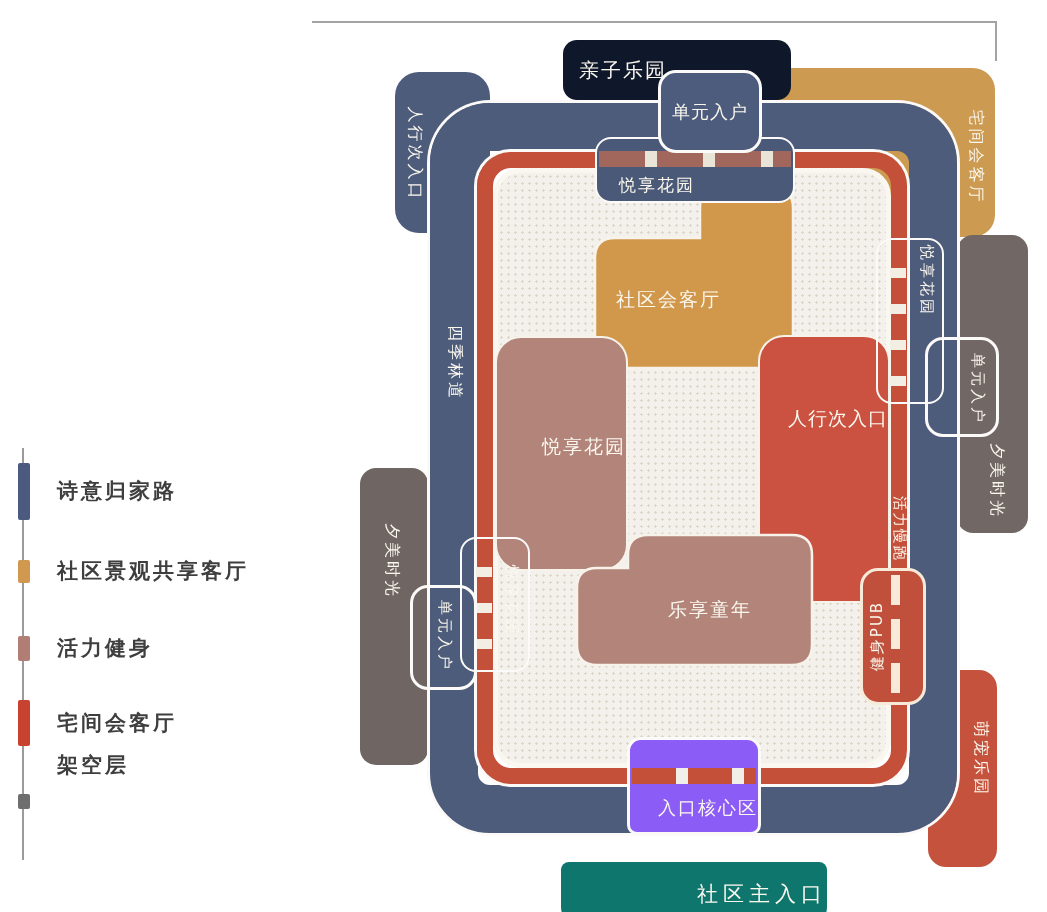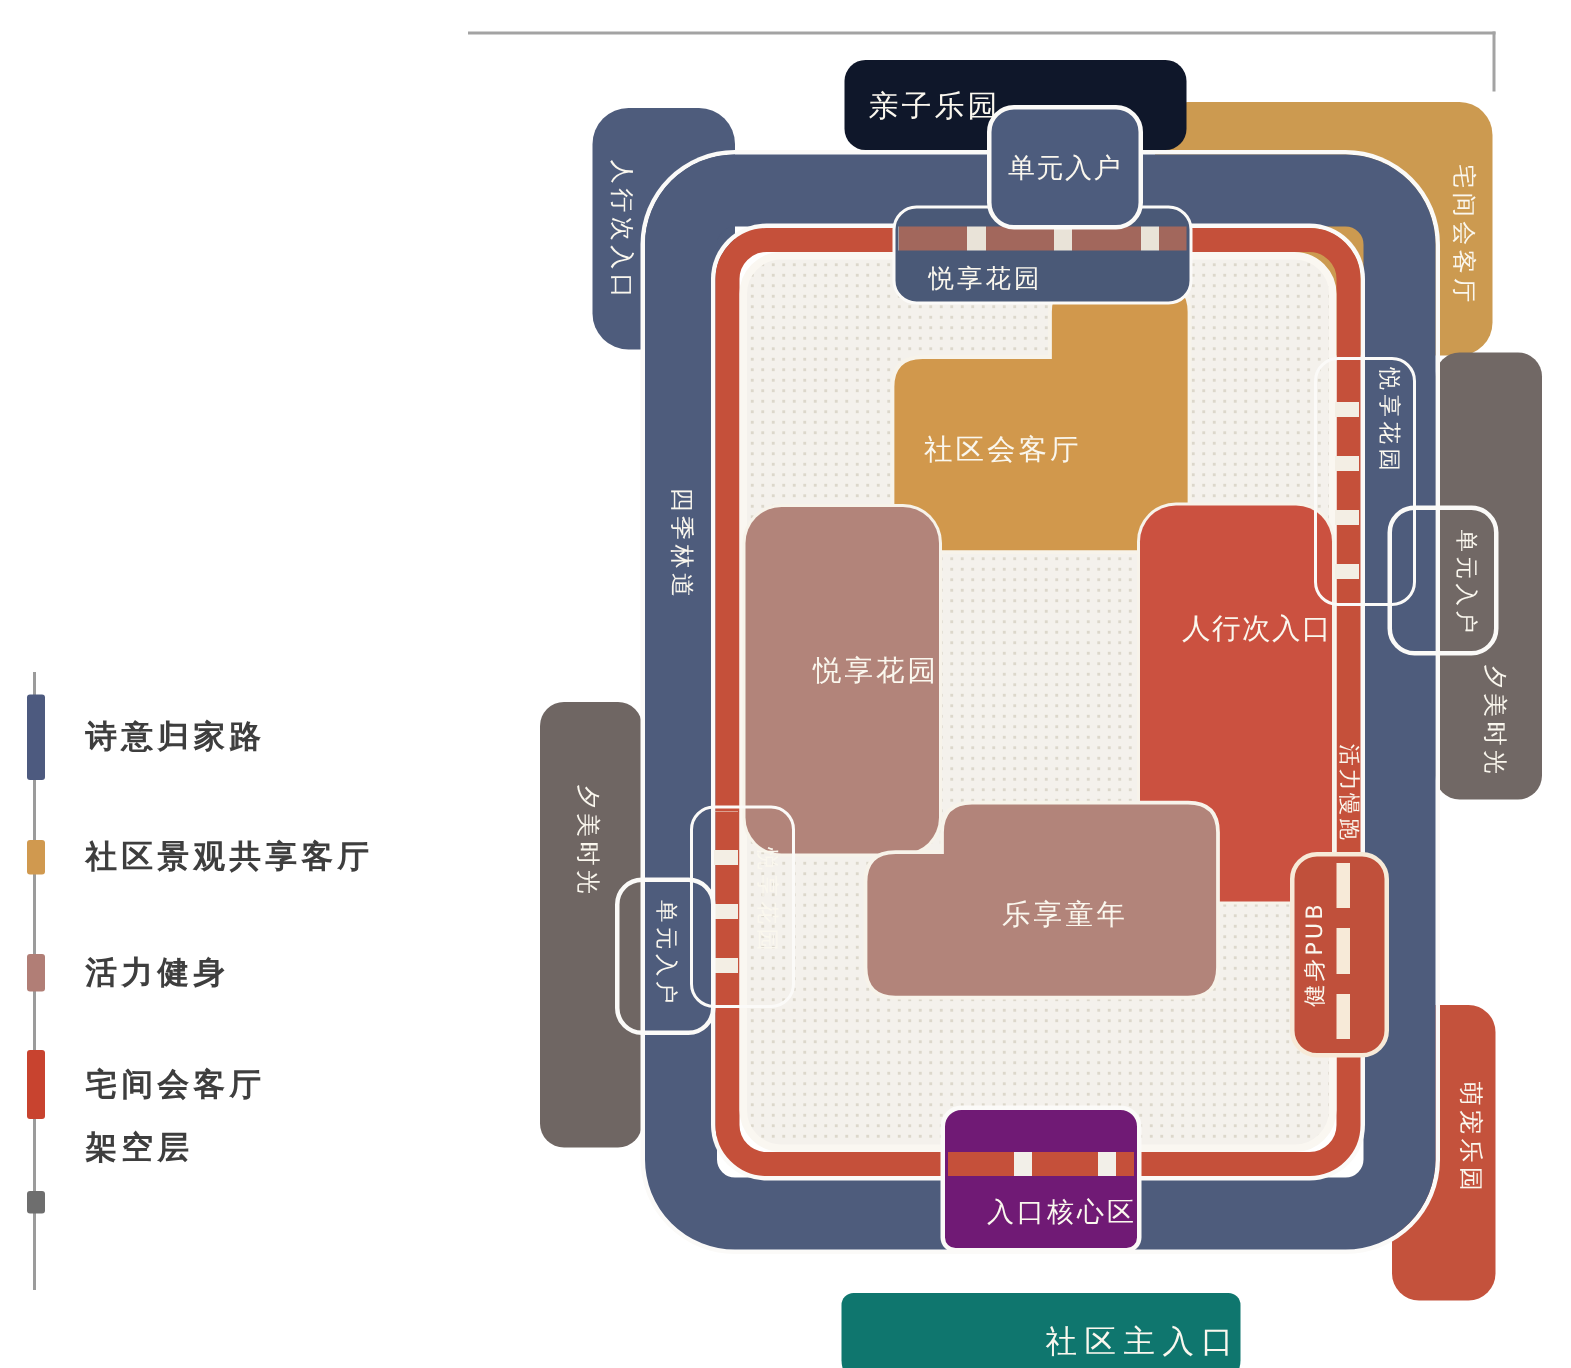--- a/index.html
+++ b/index.html
@@ -122,21 +122,21 @@
   <div class="vtext" style="left:511px;top:601px;font-size:15px;">悦享花园</div>
 
   <div class="obox" style="left:410px;top:585px;width:67px;height:105px;background:transparent;"></div>
   <div class="vtext" style="left:444px;top:636px;font-size:15px;">单元入户</div>
 
   <div class="obox" style="left:860px;top:568px;width:66px;height:137px;background:#c0503b;border-color:#f7ead8;">
     <div class="dash-line" style="left:28px;top:4px;bottom:4px;"></div>
   </div>
   <div class="vtext ccw" style="left:877px;top:636px;font-size:15px;letter-spacing:2px;">健身PUB</div>
 
-  <div class="obox" style="left:627px;top:737px;width:134px;height:98px;border-radius:14px 14px 10px 10px;background:#701a75;">
+  <div class="obox" style="left:627px;top:737px;width:134px;height:98px;border-radius:14px 14px 10px 10px;background:#8b5cf6;">
     <div class="dash-h red" style="top:28px;"></div>
     <div class="htext" style="left:0;right:0;bottom:12px;font-size:18px;letter-spacing:2px;">入口核心区</div>
   </div>
 
   <div class="vtext" style="left:975px;top:157px;">宅间会客厅</div>
   <div class="vtext" style="left:414px;top:154px;">人行次入口</div>
   <div class="vtext" style="left:391px;top:561px;">夕美时光</div>
   <div class="vtext" style="left:996px;top:481px;">夕美时光</div>
   <div class="vtext" style="left:980px;top:759px;">萌宠乐园</div>
 

